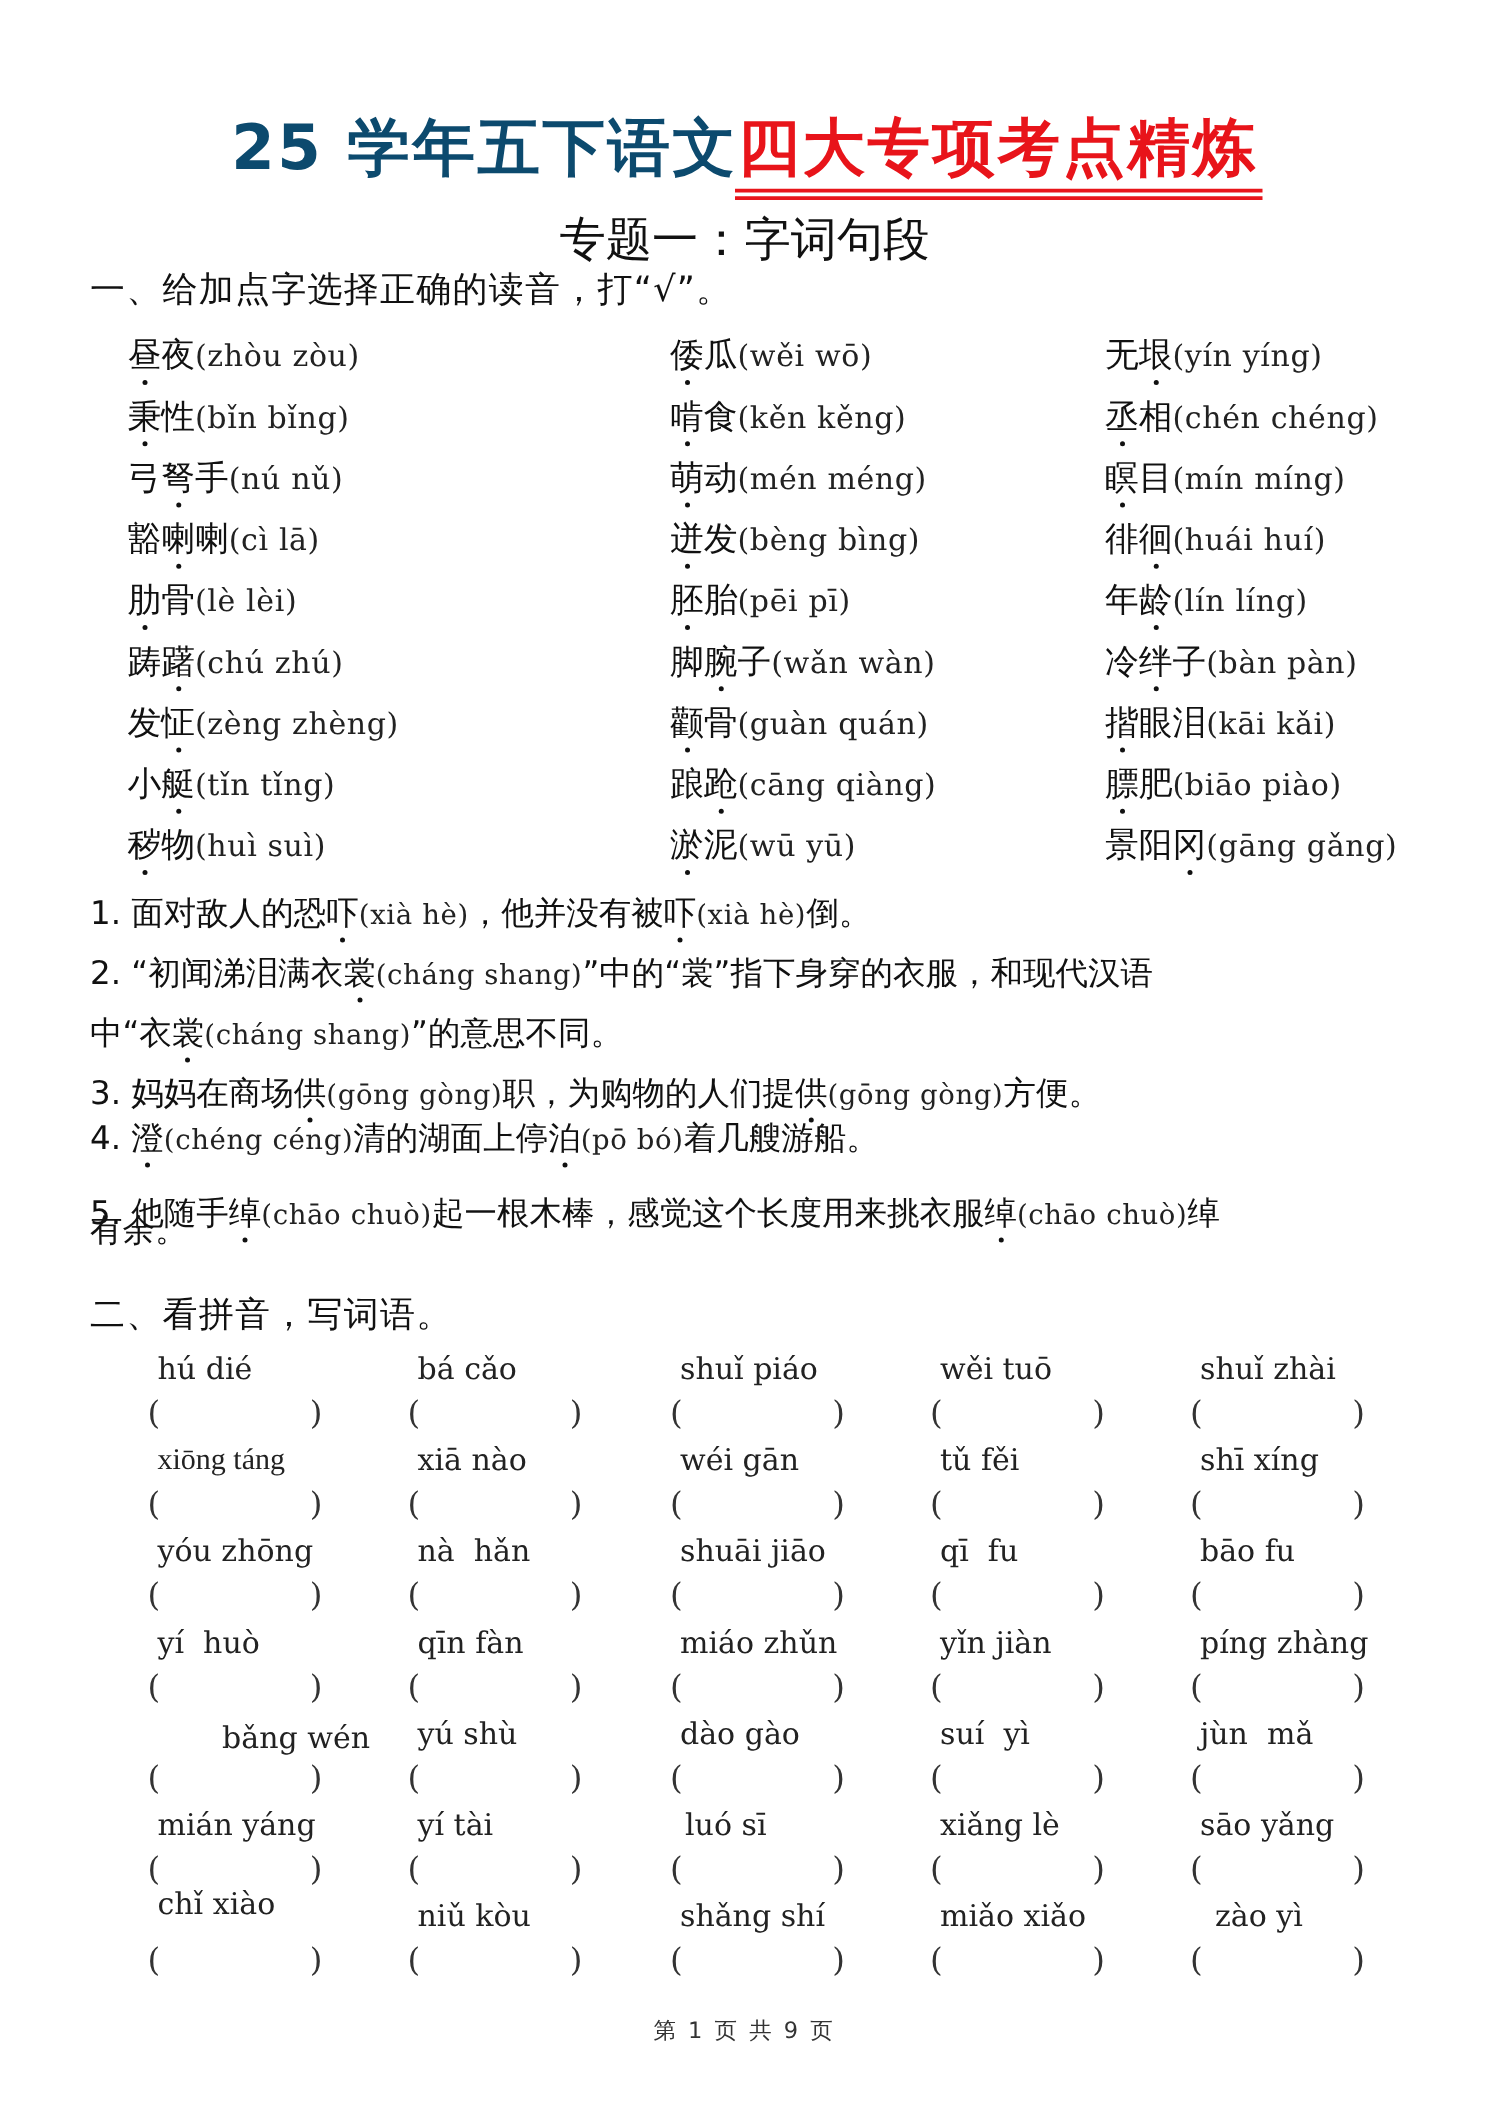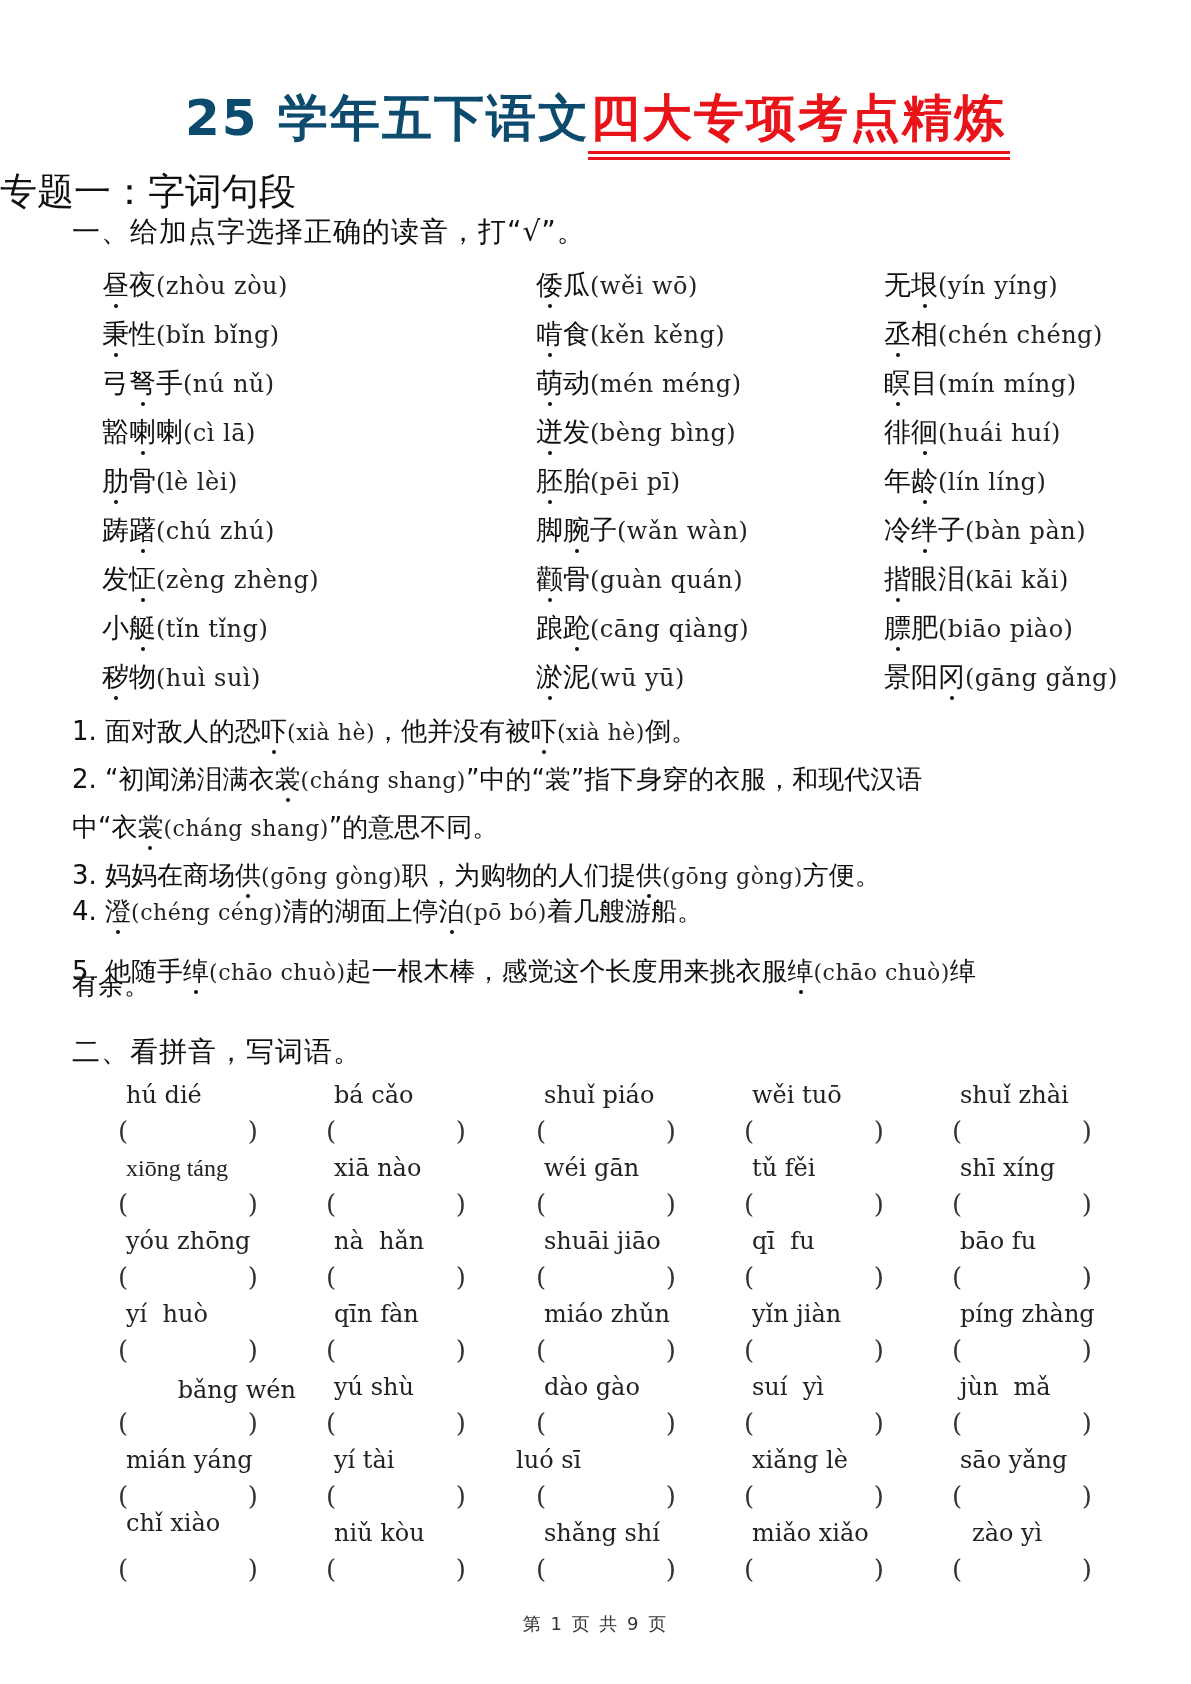--- a/index.html
+++ b/index.html
@@ -1,21 +1,21 @@
 <!DOCTYPE html>
 <html><head>
 <meta charset="utf-8">
 <style>
   html, body { margin: 0; padding: 0; background: #ffffff; }
   body { width: 1191px; height: 1684px; position: relative; overflow: hidden; color: #111; font-family: "DejaVu Sans", sans-serif; }
   .title { position: absolute; left: 0; width: 1191px; top: 88px; text-align: center; font-size: 50px; font-weight: bold; letter-spacing: 2px; line-height: 60px; }
   .title .black { color: #0c4a6e; }
   .title .red { color: #e8141a; position: relative; display: inline-block; }
   .title .red::after { content: ""; position: absolute; left: -2px; right: -4px; bottom: -12px; height: 4px; border-top: 3px solid #e8141a; border-bottom: 3px solid #e8141a; height: 3px; }
-  .subtitle { position: absolute; left: 0; width: 1191px; top: 170px; font-size: 37px; line-height: 44px; }
+  .subtitle { position: absolute; left: 0; width: 1191px; top: 170px; text-align: center; font-size: 37px; line-height: 44px; }
   .section-heading { position: absolute; left: 72px; font-size: 28px; line-height: 36px; letter-spacing: 1px; }
   .grid1 { position: absolute; left: 0; top: 268px; width: 1191px; }
   .gcell { position: absolute; font-size: 27px; line-height: 34px; white-space: nowrap; }
   .py { font-family: "DejaVu Serif", serif; font-size: 24px; letter-spacing: 0.5px; color: #222; }
   .dot { position: relative; display: inline-block; }
   .dot::after { content: ""; position: absolute; left: 50%; bottom: -6px; width: 4px; height: 4px; margin-left: -2px; border-radius: 50%; background: #111; }
   .sentence { position: absolute; left: 72px; width: 1060px; font-size: 26px; line-height: 34px; }
   .sentence .py { font-size: 22px; }
   .grid2 { position: absolute; left: 0; top: 1080px; width: 1191px; }
   .pinyin-label { position: absolute; font-family: "DejaVu Serif", serif; font-size: 24px; line-height: 30px; white-space: pre; color: #222; }
@@ -203,21 +203,21 @@
     <div class="pinyin-label" style="left: 126px; width: 170px; top: 365px;">mián yáng</div>
     <div class="blank" style="left: 118px; top: 401px;">
       <span class="l">(</span>
       <span class="r">)</span>
     </div>
     <div class="pinyin-label" style="left: 334px; width: 170px; top: 365px;">yí tài</div>
     <div class="blank" style="left: 326px; top: 401px;">
       <span class="l">(</span>
       <span class="r">)</span>
     </div>
-    <div class="pinyin-label" style="left: 516px; width: 170px; top: 365px;">luó sī</div>
+    <div class="pinyin-label" style="left: 548px; width: 170px; top: 365px;">luó sī</div>
     <div class="blank" style="left: 536px; top: 401px;">
       <span class="l">(</span>
       <span class="r">)</span>
     </div>
     <div class="pinyin-label" style="left: 752px; width: 170px; top: 365px;">xiǎng lè</div>
     <div class="blank" style="left: 744px; top: 401px;">
       <span class="l">(</span>
       <span class="r">)</span>
     </div>
     <div class="pinyin-label" style="left: 960px; width: 170px; top: 365px;">sāo yǎng</div>

